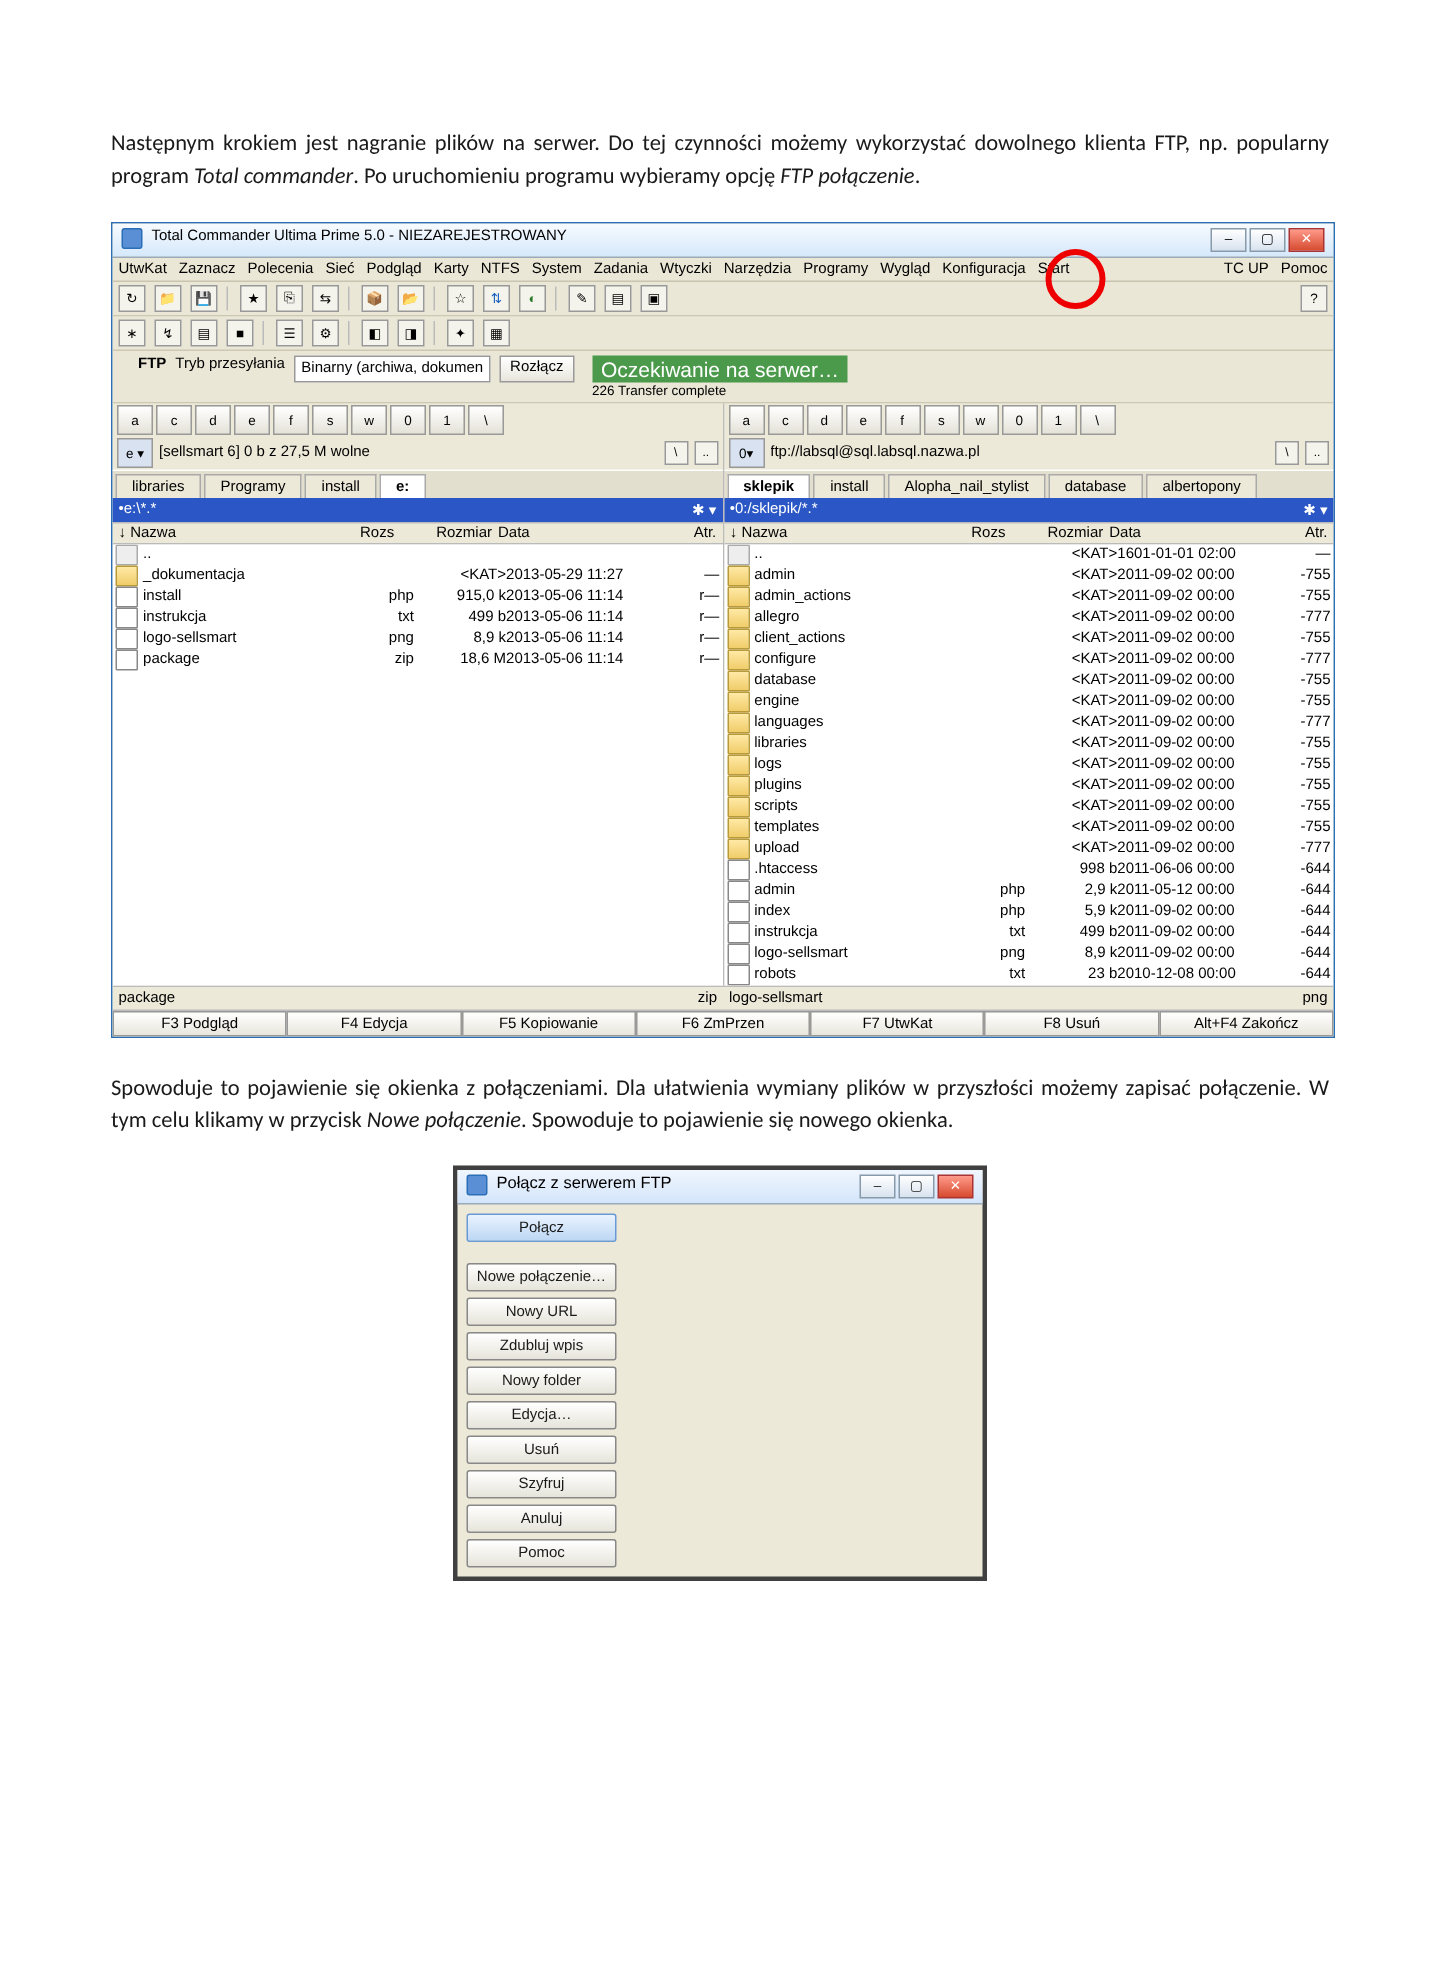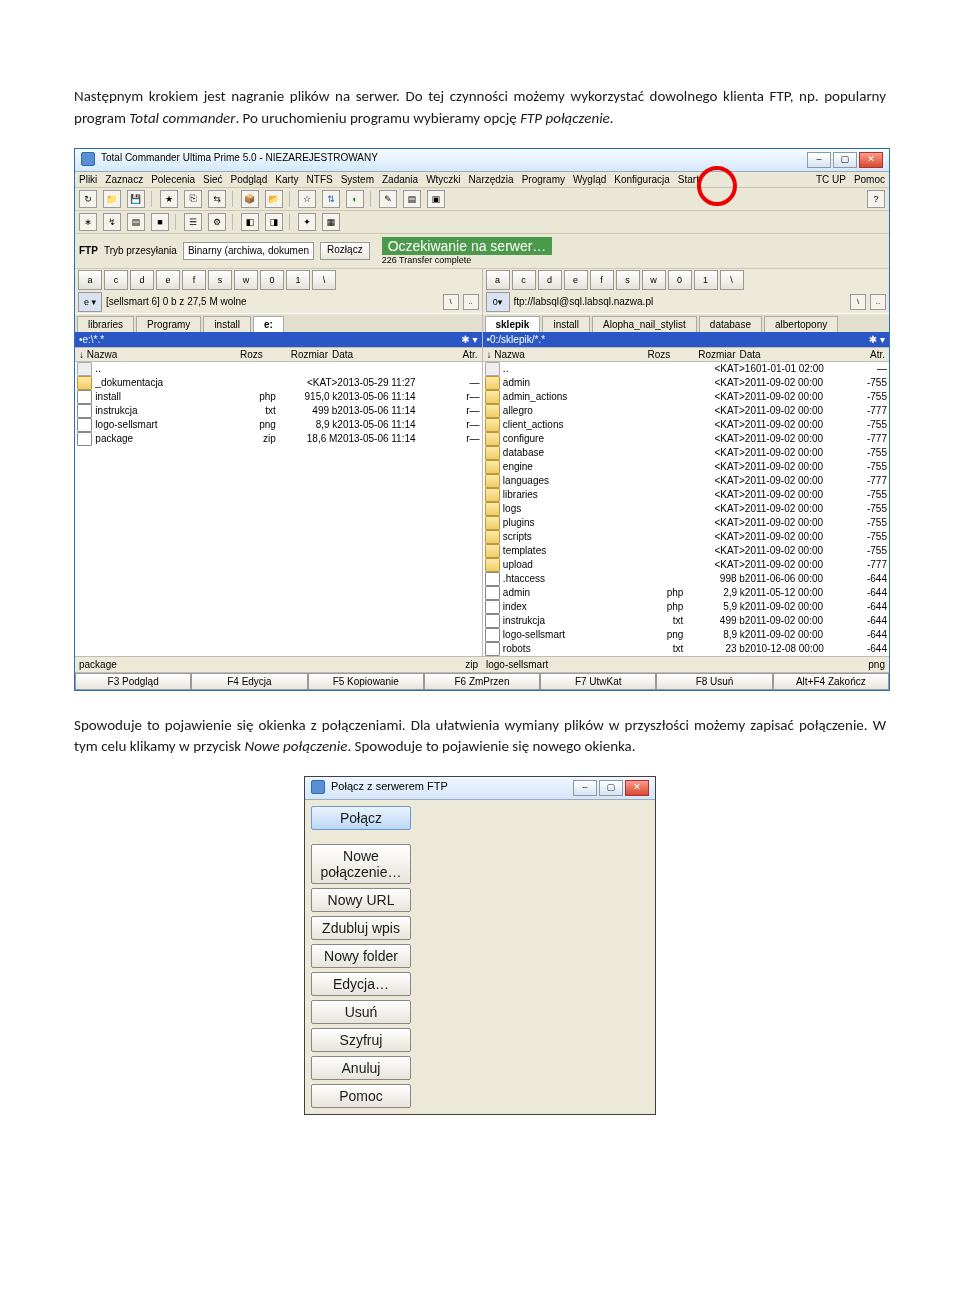--- a/index.html
+++ b/index.html
@@ -11,21 +11,21 @@
   .tbico{width:12px;height:12px;background:#5a8fd6;border:1px solid #2a6fb5;border-radius:2px}
   .tbtxt{flex:1;color:#000}
   .winbtns{display:flex;gap:2px}
   .wbtn{width:22px;height:14px;border:1px solid #8899aa;background:linear-gradient(#fff,#d8e3ef);text-align:center;line-height:12px;font-size:9px}
   .wbtn.cl{background:linear-gradient(#ff9a8a,#d64a2f);color:#fff;border-color:#a33}
   .menubar{background:#eae7d6;padding:2px 4px;display:flex;gap:8px;border-bottom:1px solid #c8c4b0}
   .menubar .sp{flex:1}
   .toolbar{background:#eae7d6;padding:2px 4px;display:flex;gap:6px;align-items:center;border-bottom:1px solid #ccc8b4}
   .tico{width:16px;height:16px;border:1px solid #999;background:#f5f4ec;display:flex;align-items:center;justify-content:center;font-size:9px}
   .tsep{width:2px;height:16px;border-left:1px solid #bbb}
-  .ftpbar{padding:3px 4px;display:flex;gap:6px;align-items:center;border-bottom:1px solid #ccc8b4;background:#eae7d6}
+  .ftpbar{padding:3px 17px;display:flex;gap:6px;align-items:flex-start;border-bottom:1px solid #ccc8b4;background:#eae7d6}
   .combo{border:1px solid #999;background:#fff;padding:1px 4px;height:14px;display:flex;align-items:center}
   .btnsm{border:1px solid #999;background:linear-gradient(#fff,#e8e6dc);padding:1px 6px;height:14px}
   .greenbox{background:#4b9a4b;color:#fff;padding:1px 6px;font-size:14px}
   .panes{display:flex}
   .pane{flex:1;border-right:1px solid #bbb;display:flex;flex-direction:column;min-width:0}
   .pane:last-child{border-right:none}
   .drives{padding:1px 3px;display:flex;gap:2px;align-items:center;background:#ece9d8}
   .drv{width:22px;height:18px;border:1px solid #999;background:linear-gradient(#fff,#e4e2d8);display:flex;align-items:center;justify-content:center;font-size:9px}
   .drv.act{background:#d8e2f0}
   .pathrow{padding:1px 3px;display:flex;align-items:center;gap:4px;background:#ece9d8}
@@ -41,28 +41,28 @@
   .c1{width:36%} .c2{width:11%;text-align:right} .c3{width:16%;text-align:right} .c4{width:26%} .c5{width:11%;text-align:right}
   .filelist{background:#fff;flex:1;overflow:hidden;font-size:10px}
   .row{display:flex;padding:0 2px;height:14px;align-items:center}
   .ric{width:14px;height:12px;margin-right:3px;border:1px solid #b89a3a;background:linear-gradient(#ffe9a6,#f0cd6a);border-radius:1px}
   .ric.file{background:#fff;border-color:#888}
   .ric.up{background:#eee;border-color:#aaa}
   .bottom{background:#ece9d8;padding:2px 4px;display:flex;font-size:10px;border-top:1px solid #bbb}
   .bottom .c{flex:1}
   .fkeys{display:flex;background:#ece9d8;border-top:1px solid #bbb}
   .fkey{flex:1;border:1px solid #999;background:linear-gradient(#fff,#e8e6dc);padding:2px 0;text-align:center;font-size:10px}
-  .conn{margin:0 auto;width:350px;border:1px solid #404040;background:#ece9d8;font-family:Tahoma,Arial,sans-serif;font-size:11px}
+  .conn{margin:0 auto;width:350px;border:3px solid #404040;background:#ece9d8;font-family:Tahoma,Arial,sans-serif;font-size:11px}
   .conn .titlebar{background:linear-gradient(#f0f6fe,#d4e5fa)}
   .conn-body{display:flex;padding:6px;gap:6px}
   .conn-left{flex:1}
   .conn-left .lbl{margin-bottom:4px}
   .conn-list{border:1px inset #aaa;background:#fff;height:200px}
   .conn-right{display:flex;flex-direction:column;gap:4px;width:100px}
-  .cbtn{border:1px solid #888;background:linear-gradient(#fff,#e6e4da);padding:3px 0;text-align:center;font-size:14px;border-radius:2px}
+  .cbtn{border:1px solid #888;background:linear-gradient(#fff,#e6e4da);padding:3px 0;text-align:center;font-size:10px;border-radius:2px}
   .cbtn.acc{background:linear-gradient(#eaf3ff,#bcd7f4);border-color:#6a9ad6}
   .circ{position:relative}
   .redcircle{position:absolute;width:32px;height:32px;border:4px solid #e00;border-radius:50%;top:-6px;left:622px;pointer-events:none}
 </style>
 </head>
 <body>
 
 <div class="page">
   <p class="para">
     <span>Następnym krokiem jest nagranie plików na serwer. Do tej czynności możemy wykorzystać dowolnego klienta FTP, np. popularny program </span><span class="ital">Total commander</span><span>. Po uruchomieniu programu wybieramy opcję </span><span class="ital">FTP połączenie</span><span>.</span>
@@ -72,21 +72,21 @@
     <div class="titlebar">
       <span class="tbico"></span>
       <span class="tbtxt">Total Commander Ultima Prime 5.0 - NIEZAREJESTROWANY</span>
       <div class="winbtns">
         <span class="wbtn">–</span>
         <span class="wbtn">▢</span>
         <span class="wbtn cl">✕</span>
       </div>
     </div>
     <div class="menubar circ">
-      <span>Pliki</span>
+      <span>UtwKat</span>
       <span>Zaznacz</span>
       <span>Polecenia</span>
       <span>Sieć</span>
       <span>Podgląd</span>
       <span>Karty</span>
       <span>NTFS</span>
       <span>System</span>
       <span>Zadania</span>
       <span>Wtyczki</span>
       <span>Narzędzia</span>

